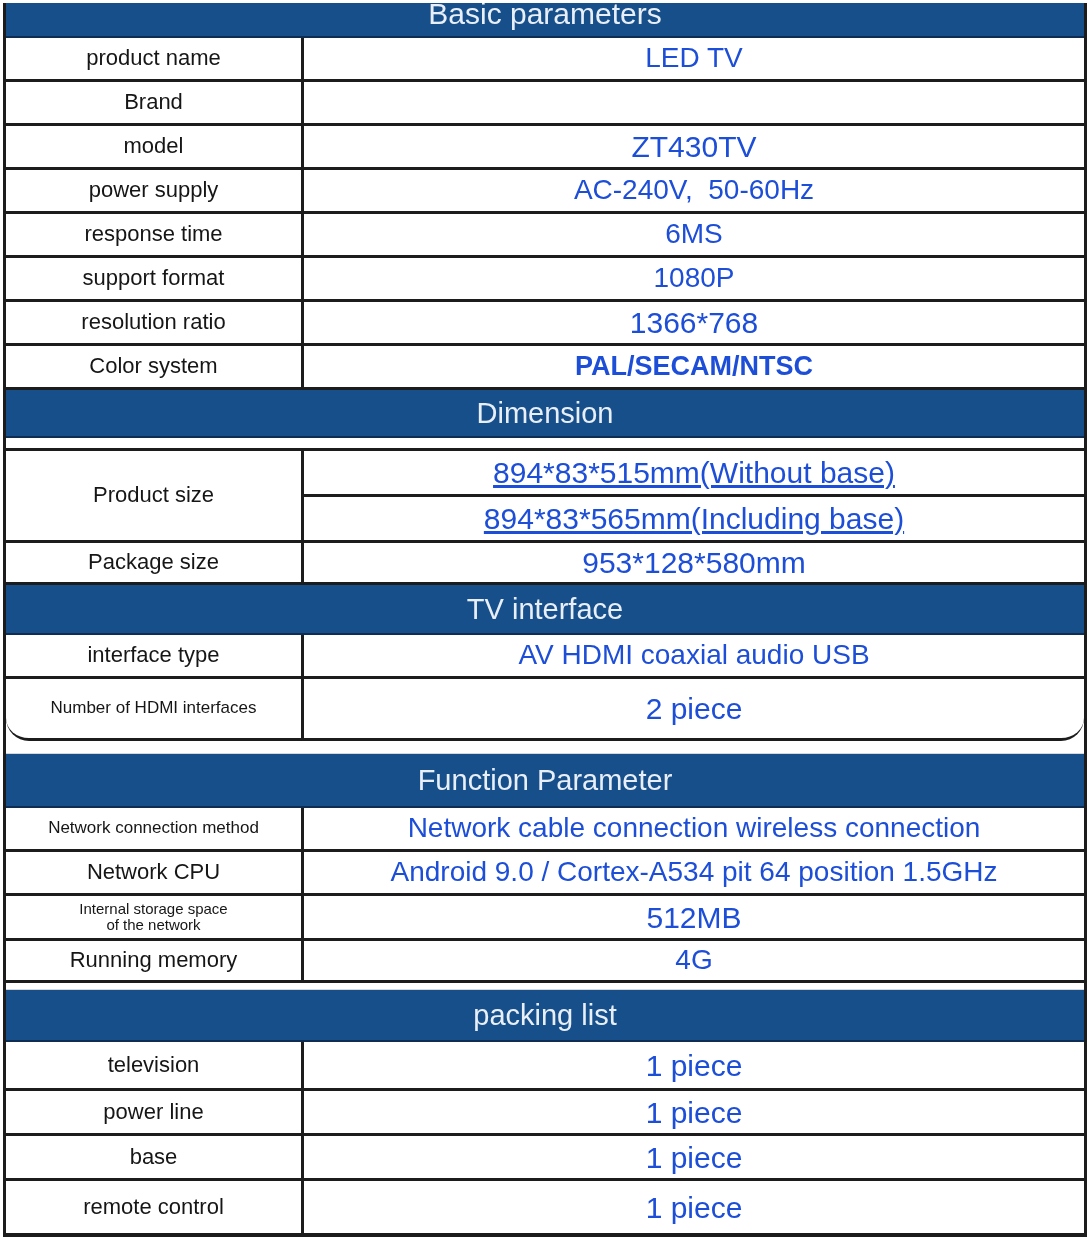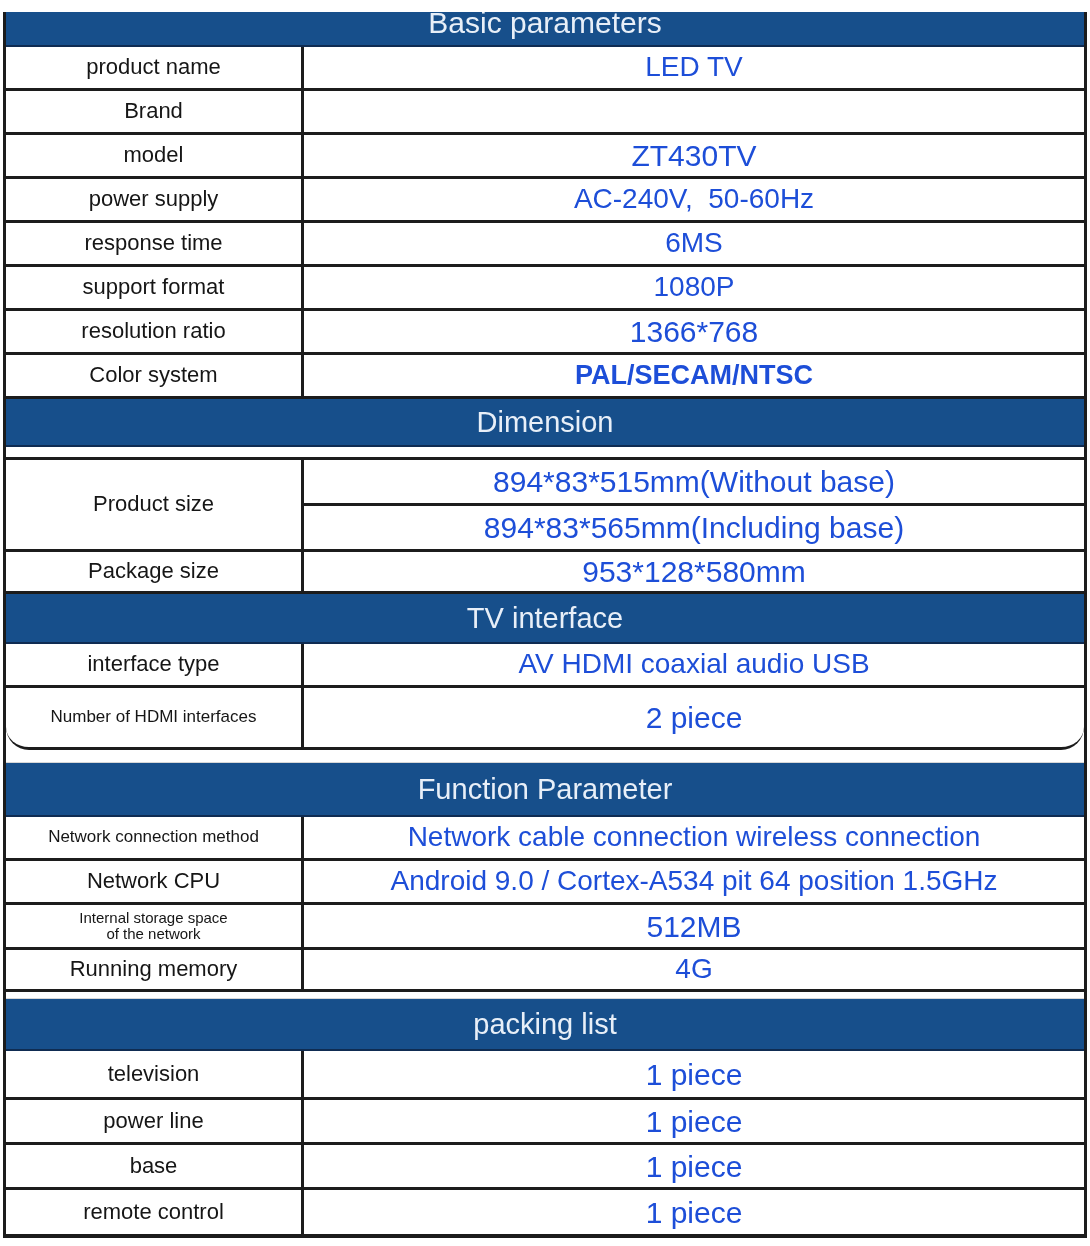--- a/index.html
+++ b/index.html
@@ -2,21 +2,21 @@
 <html><head>
 <meta charset="utf-8">
 <style>
   html,body{margin:0;padding:0;}
   body{
     width:1090px;height:1246px;background:#ffffff;position:relative;
     font-family:"Liberation Sans","DejaVu Sans",sans-serif;
     overflow:hidden;
   }
   .spec-table{
-    position:absolute;left:3px;top:12px;width:1078px;
+    position:absolute;left:3px;top:3px;width:1078px;
     border-left:3px solid #1c1c1c;border-right:3px solid #1c1c1c;
     border-bottom:4px solid #1c1c1c;background:#ffffff;
   }
   
   .hdr{
     background:#174f8b;color:#e8eff8;text-align:center;
     border-bottom:2px solid #0f2c52;overflow:hidden;position:relative;
   }
   .hdr-flex{display:flex;align-items:center;justify-content:center;font-size:29px;}
   .hdr-basic{height:33px;}
@@ -33,25 +33,25 @@
     font-size:22px;color:#161616;text-align:left;line-height:1.1;
   }
   .row .value{
     flex:1;display:flex;align-items:center;justify-content:center;
     font-size:28px;color:#1d4ed8;white-space:pre-wrap;text-align:center;line-height:1.1;
   }
   .label.small{font-size:17px;}
   .label.xsmall{font-size:15px;line-height:16px;}
   .value.big{font-size:30px;}
   .value.semi{font-weight:bold;font-size:27px;}
-  .h44{height:41px;} .h42{height:39px;} .h45{height:42px;} .h62{height:59px;border-radius:23px;} .h49{height:46px;} .h47{height:44px;}
+  .h44{height:41px;} .h42{height:39px;} .h45{height:42px;} .h62{height:59px;border-radius:23px;} .h49{height:46px;} .h47{height:52px;}
   .gap-top{margin-top:10px;border-top:3px solid #1c1c1c;}
   
   .group-vals{flex:1;display:flex;flex-direction:column;}
-  .group-vals .value{height:43px;flex:0 0 43px;}
+  .group-vals .value{height:43px;flex:0 0 43px;text-decoration:underline;}
   .group-vals .value:first-child{border-bottom:3px solid #1c1c1c;}
   .row.last{border-bottom:none;}
 </style>
 </head>
 <body>
 
 <div class="spec-table">
 
   <div class="hdr hdr-basic">
     <span class="hdr-text">Basic parameters</span>

